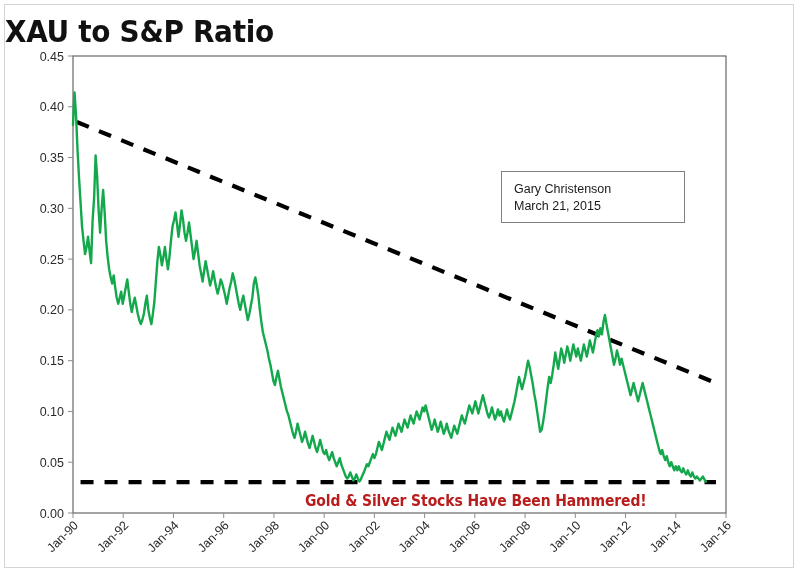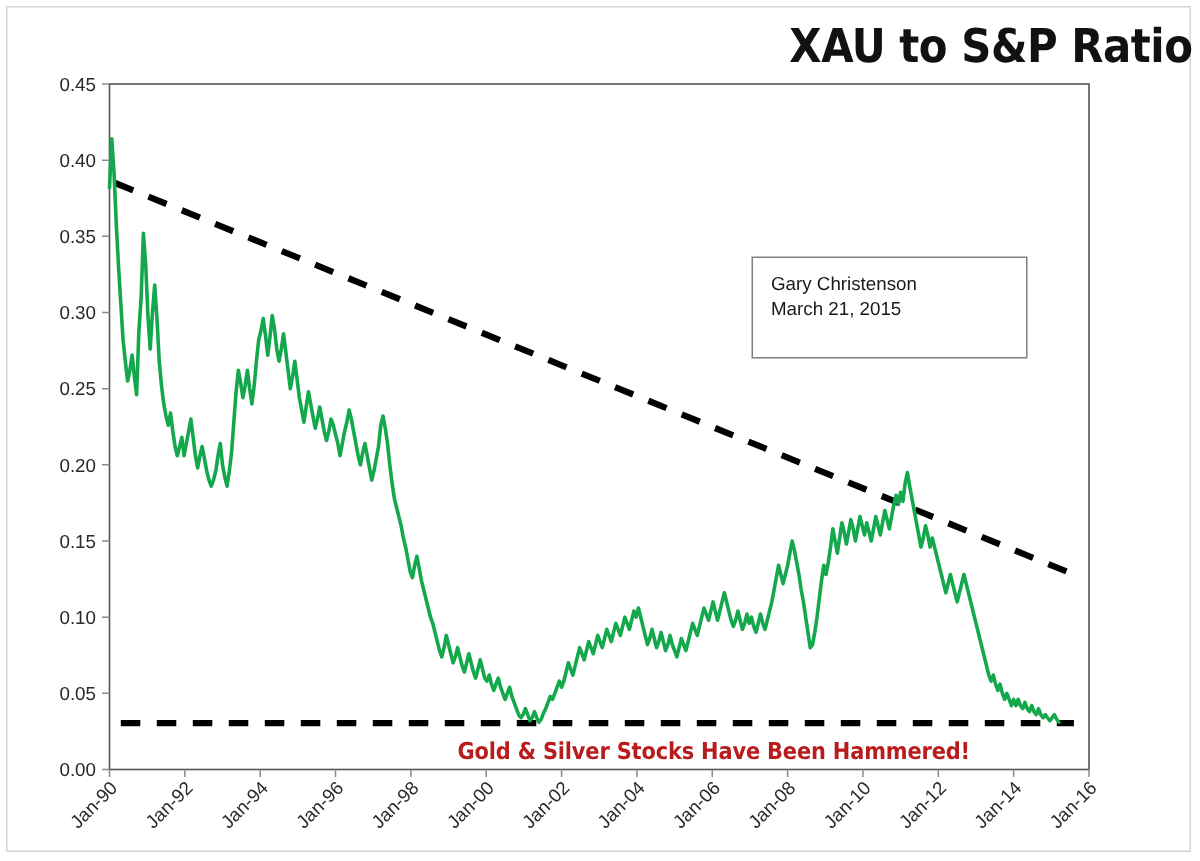--- a/index.html
+++ b/index.html
@@ -14,21 +14,21 @@
     left:4px; top:4px;
     width:790px; height:564px;
     border:1px solid #d4d4d4;
     box-sizing:border-box;
     background:#ffffff;
   }
   #chart-title{
     position:absolute;
     left:0; top:8px;
     width:790px;
-    text-align:right;
+    text-align:left;
     font-size:31px;
     font-weight:bold;
     color:#111111;
     font-family:"DejaVu Sans Condensed","Liberation Sans",sans-serif;
     letter-spacing:-0.3px;
     white-space:nowrap;
   }
   #plot-svg{
     position:absolute;
     left:0; top:0;
@@ -40,21 +40,21 @@
     fill:#2b2b2b;
   }
   .xtick-label{
     font-family:"Liberation Sans",sans-serif;
     font-size:12.5px;
     fill:#2b2b2b;
   }
   #credit-box{
     position:absolute;
     left:496px; top:166px;
-    width:184px; height:68px;
+    width:184px; height:52px;
     border:1px solid #808080;
     background:#ffffff;
     box-sizing:border-box;
     padding:9px 0 0 12px;
   }
   #credit-box div{
     font-family:"Liberation Sans",sans-serif;
     font-size:12.5px;
     color:#1a1a1a;
     line-height:17px;

